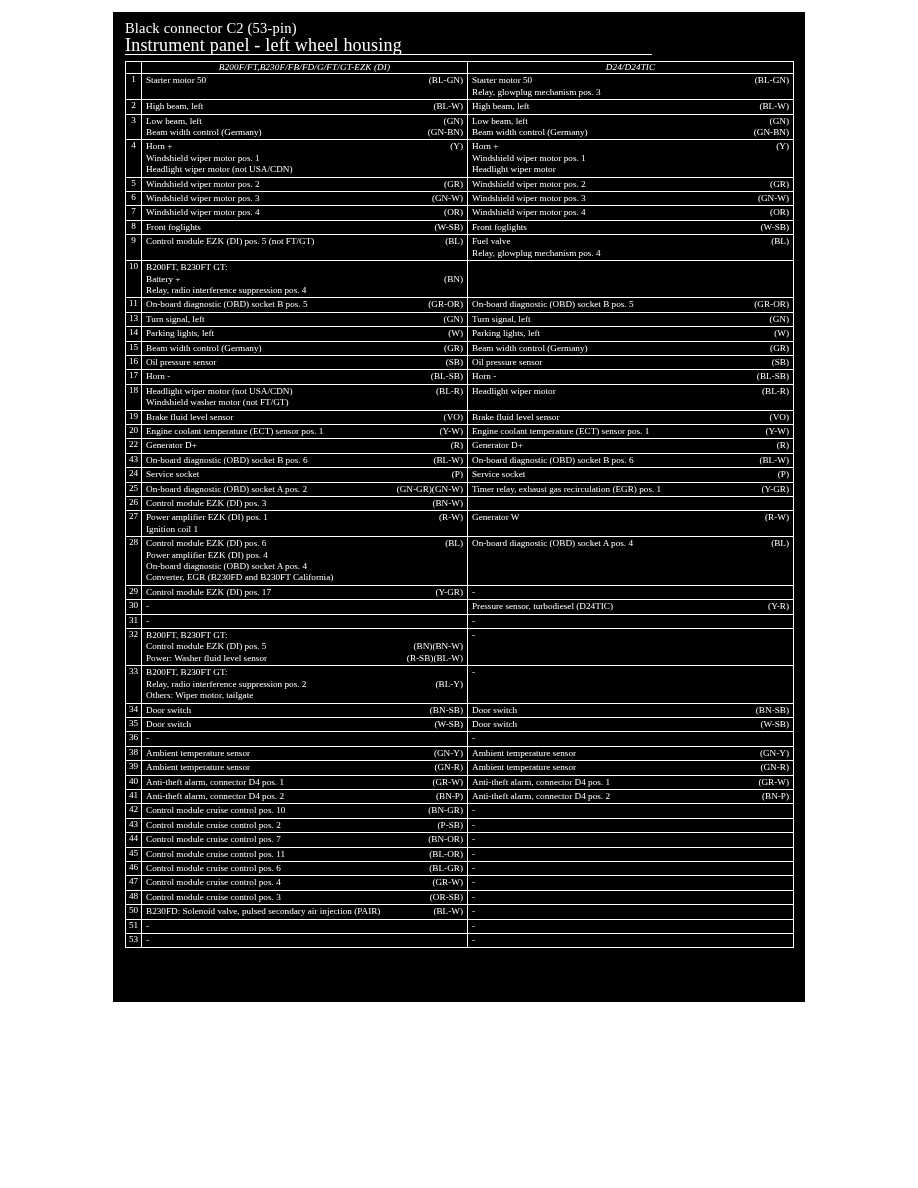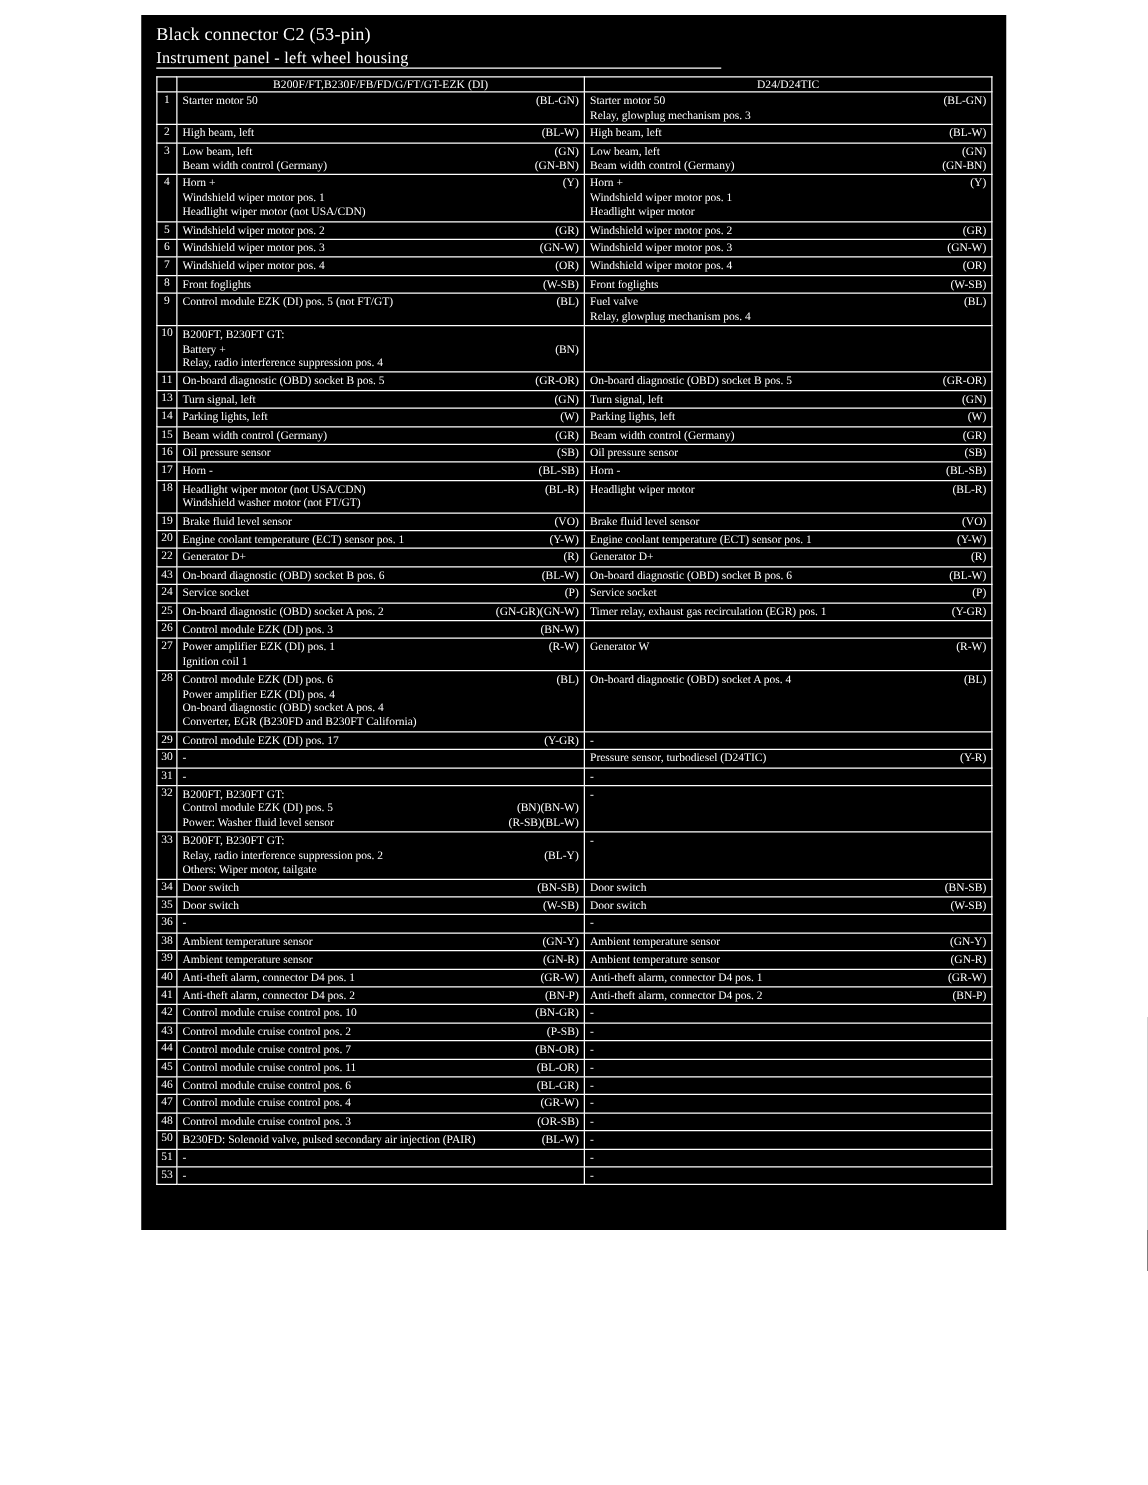--- a/index.html
+++ b/index.html
@@ -6,21 +6,21 @@
     margin: 0;
     padding: 0;
     background: #ffffff;
   }
   body {
     font-family: "Liberation Serif", serif;
   }
   .page {
     position: relative;
     width: 918px;
-    height: 984px;
+    height: 1188px;
     background: #ffffff;
     overflow: hidden;
   }
   .sheet {
     position: absolute;
     left: 113px;
     top: 12px;
     width: 692px;
     height: 990px;
     background: #000000;
@@ -29,21 +29,21 @@
   .title-block {
     padding: 8px 0 2px 12px;
   }
   .title-line1 {
     font-size: 14.5px;
     line-height: 17px;
     letter-spacing: 0.2px;
     white-space: nowrap;
   }
   .title-line2 {
-    font-size: 13px;
+    font-size: 18px;
     line-height: 17px;
     letter-spacing: 0.2px;
     white-space: nowrap;
     border-bottom: 1px solid #ffffff;
     display: inline-block;
     padding-right: 250px;
     margin-bottom: 4px;
   }
   table.pinout {
     border-collapse: collapse;
@@ -58,20 +58,21 @@
     font-size: 9.2px;
     line-height: 11.4px;
     color: #ffffff;
     font-weight: normal;
   }
   th.head-cell {
     text-align: center;
     font-size: 9.6px;
     padding: 2px 0 2px 0;
     letter-spacing: 0.1px;
+    font-style: italic;
   }
   col.c-num { width: 16px; }
   col.c-a   { width: 326px; }
   col.c-b   { width: 326px; }
   td.num {
     text-align: center;
     font-size: 9.2px;
     padding-top: 1px;
   }
   .cell-inner {

